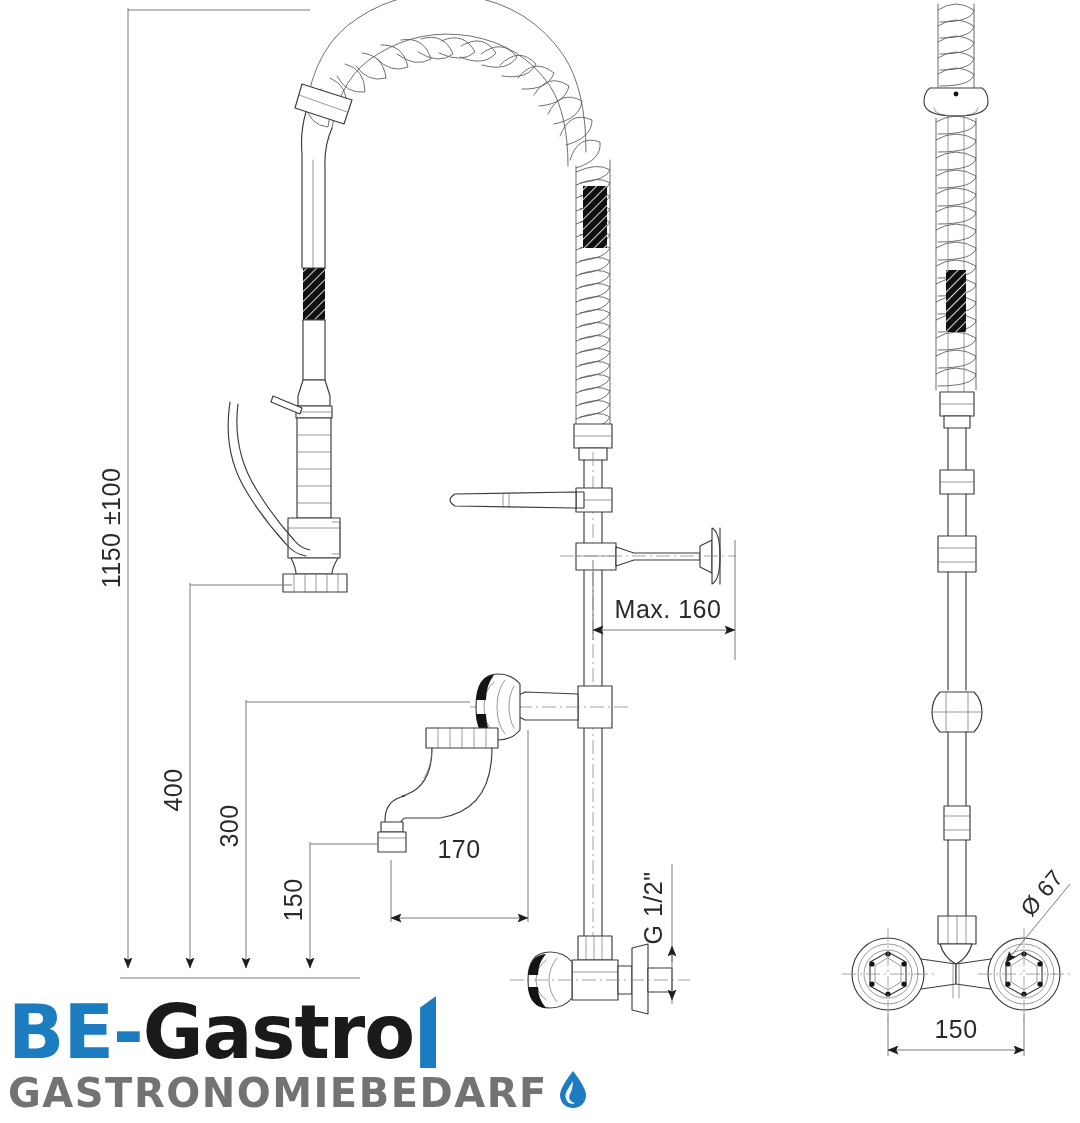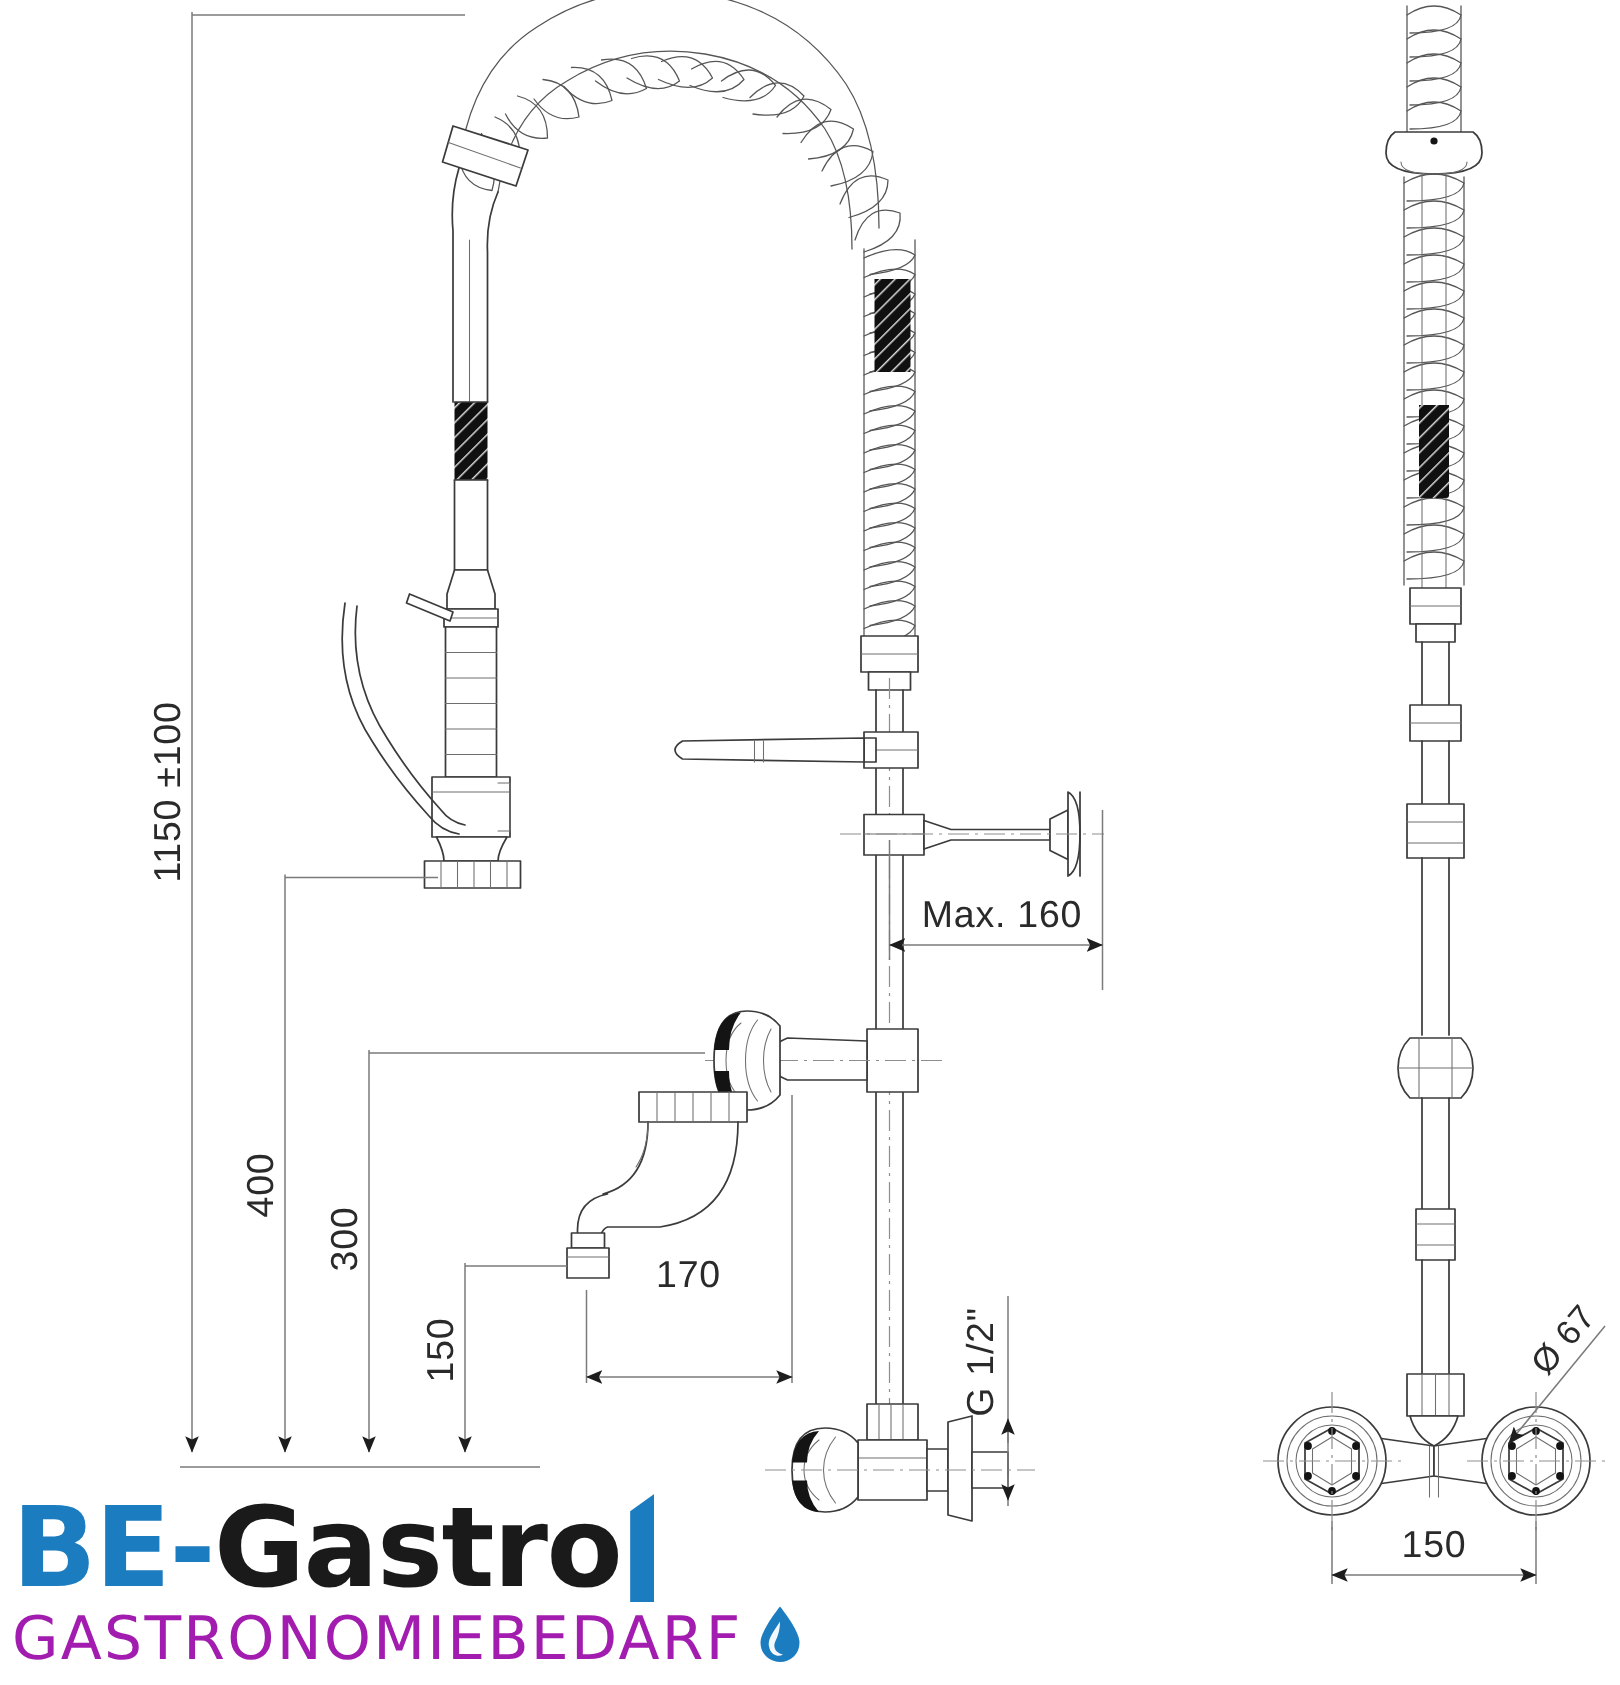--- a/index.html
+++ b/index.html
@@ -35,22 +35,22 @@
   #logo{position:absolute;left:8px;top:995px;width:520px;height:125px;}
   .logo-main{
     font-family:"DejaVu Sans", sans-serif;
     font-weight:bold;font-size:74px;line-height:74px;
     letter-spacing:-1px;white-space:nowrap;
   }
   .logo-blue{color:#1b7cc0;}
   .logo-black{color:#1a1a1a;}
   .logo-sub{
     font-family:"DejaVu Sans", sans-serif;
-    font-weight:normal;font-size:40px;line-height:42px;
-    color:#a21caf;letter-spacing:1.5px;white-space:nowrap;
+    font-weight:bold;font-size:40px;line-height:42px;
+    color:#737373;letter-spacing:1.5px;white-space:nowrap;
     display:flex;align-items:center;gap:10px;
   }
   .logo-row{display:flex;align-items:center;}
   .logo-bar{
     width:16px;height:72px;background:#1b7cc0;margin-left:6px;
     clip-path:polygon(100% 0%, 100% 100%, 0% 100%, 0% 16%);
   }
 </style>
 </head>
 <body>

